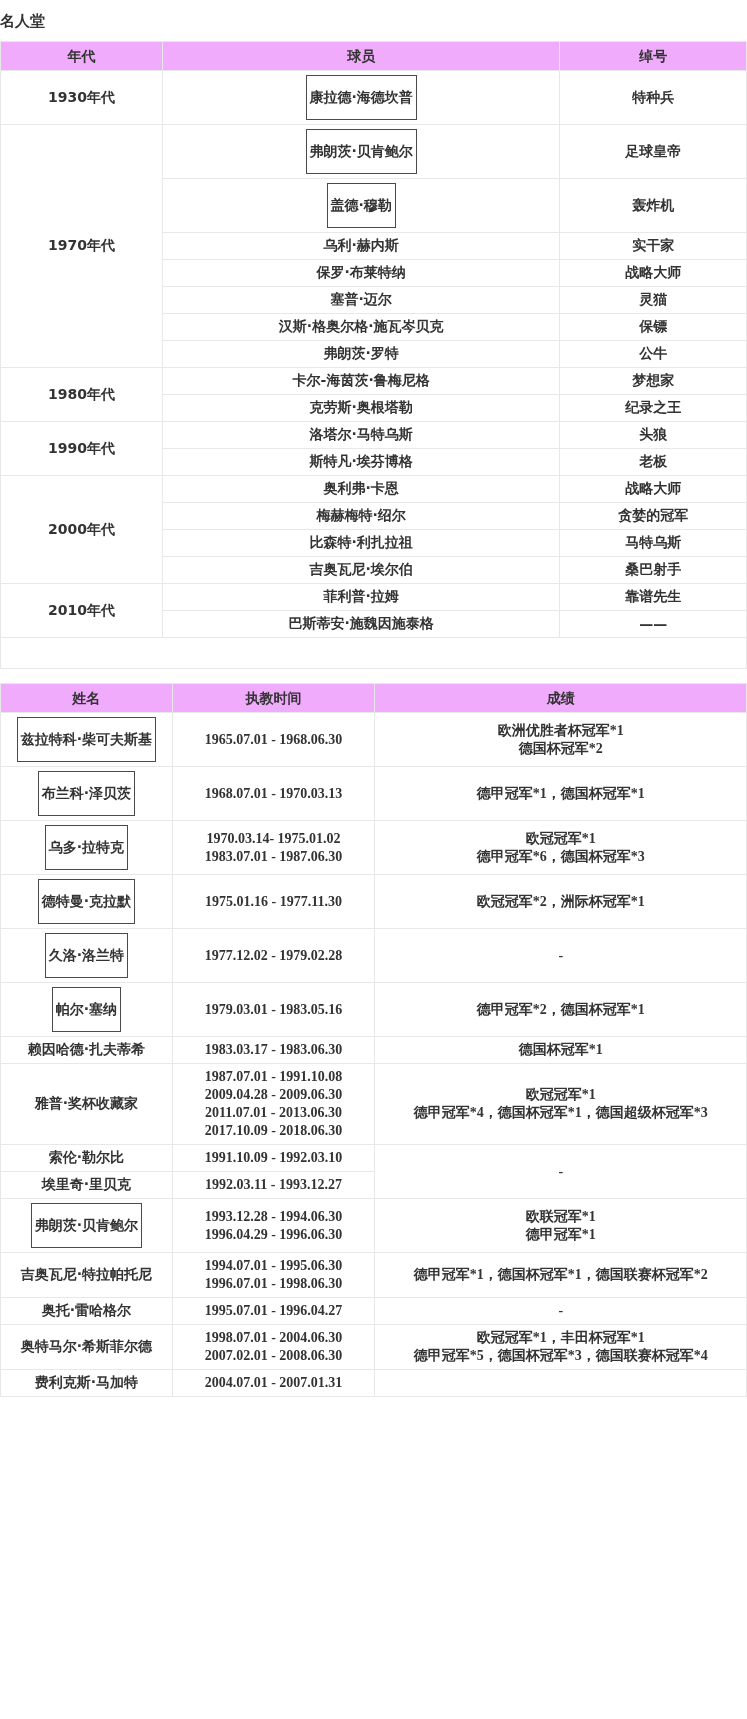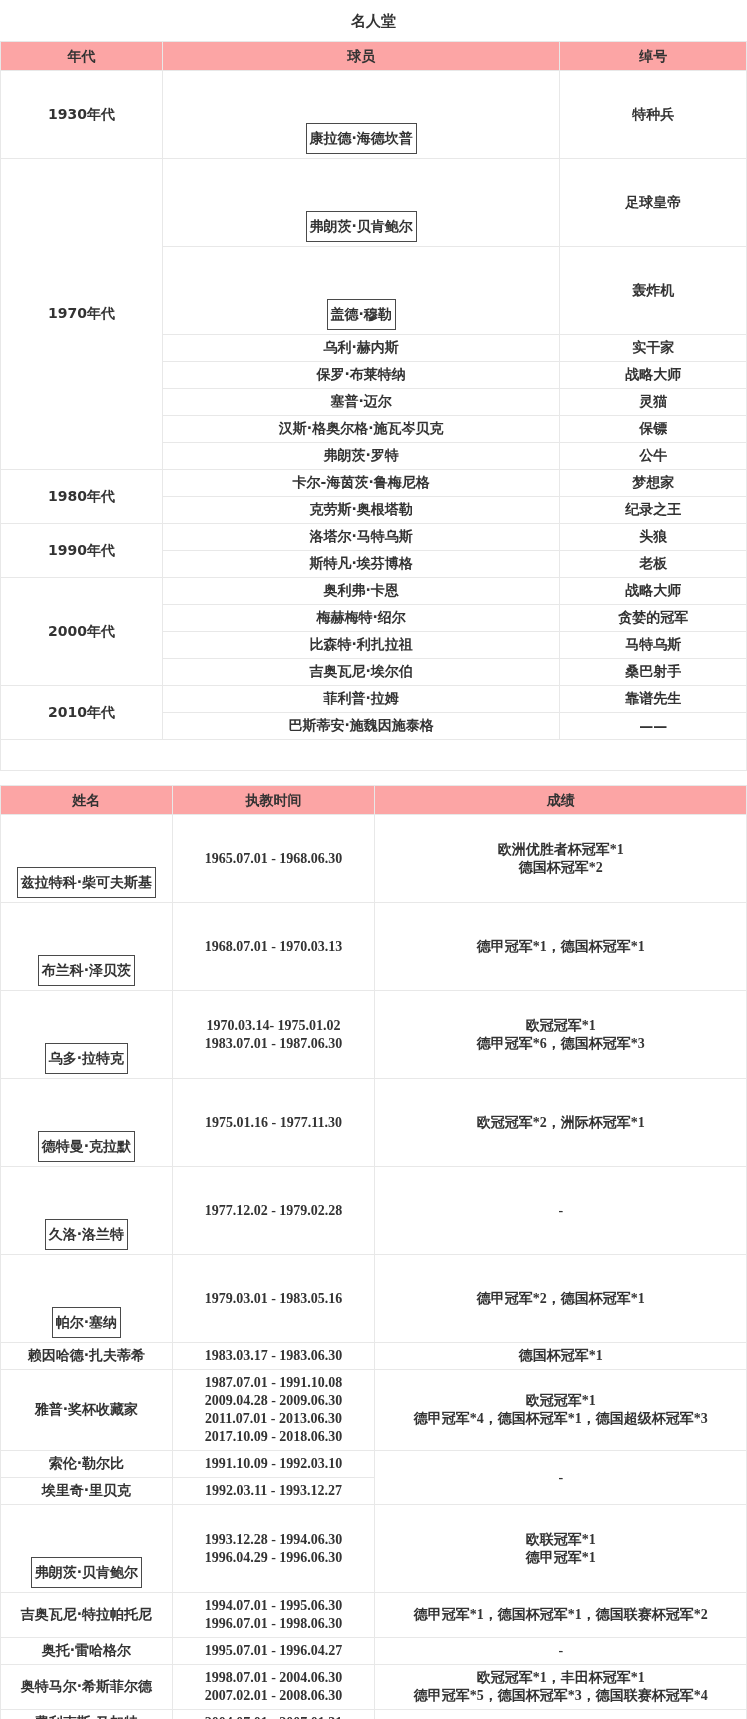--- a/index.html
+++ b/index.html
@@ -1,25 +1,25 @@
 <!DOCTYPE html>
 <html><head>
 <meta charset="utf-8">
 <style>
   html,body{margin:0;padding:0;background:#fff;}
   .page{width:747px;margin:0 auto;font-family:"DejaVu Sans",sans-serif;color:#333;}
-  .tbl-title{font-size:15px;font-weight:bold;text-align:center;color:#333;
+  .tbl-title{font-size:15px;font-weight:bold;text-align:left;color:#333;
              margin:0;padding:12px 0 10px 0;}
   table{width:100%;border-collapse:collapse;table-layout:fixed;}
   th,td{border:1px solid #e8e8e8;text-align:center;vertical-align:middle;
         font-size:14px;font-weight:bold;color:#333;padding:4px 5px;}
-  th{background:#fca5a5;line-height:20px;}
+  th{background:#f0abfc;line-height:20px;}
   td{background:#fff;}
   .line{line-height:18px;font-family:Liberation Serif, serif;}
-  .boxed{display:inline-block;border:1px solid #4a4a4a;padding:5px 3px;line-height:19px;margin-top:48px;}
+  .boxed{display:inline-block;border:1px solid #4a4a4a;padding:12px 3px;line-height:19px;}
   .empty-row td{height:22px;}
   .gap{height:14px;}
 </style>
 </head>
 <body>
 
 <div class="page">
 
   <div>
     <h2 class="tbl-title">名人堂</h2>

